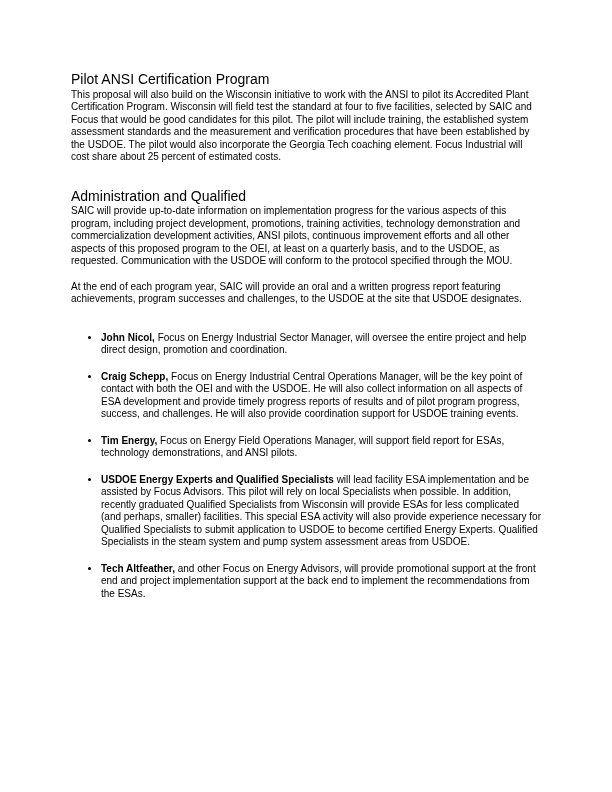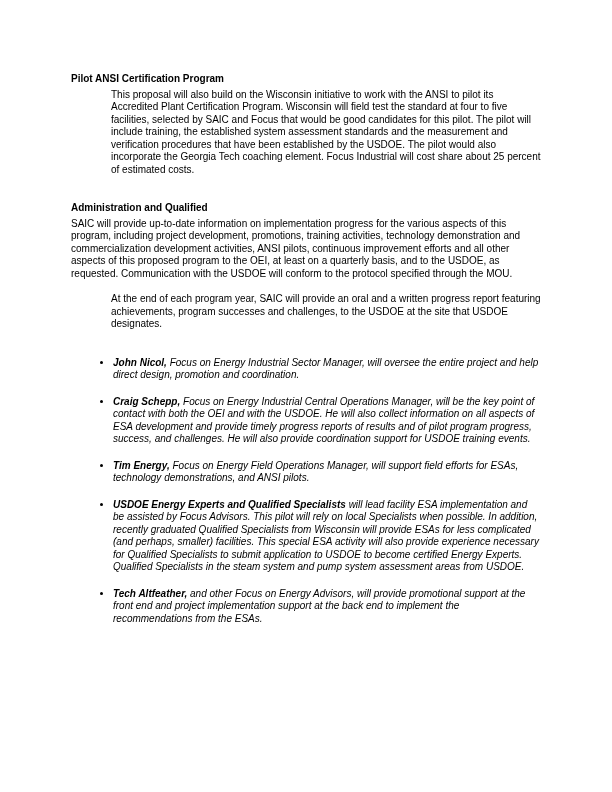--- a/index.html
+++ b/index.html
@@ -15,34 +15,34 @@
     background: #ffffff;
     padding: 73px 71px 0 71px;
     font-family: "Liberation Sans", sans-serif;
     font-size: 10px;
     line-height: 12.5px;
     color: #000000;
     overflow: hidden;
   }
   .section { margin: 0 0 26px 0; }
   h2 {
-    font-size: 10px;
+    font-size: 14px;
     line-height: 12.5px;
-    font-weight: bold;
+    font-weight: normal;
     margin: 0 0 3px 0;
   }
   h2.underline { text-decoration: underline; margin-bottom: 10px; }
   p { margin: 0 0 13px 0; }
-  p:last-child { margin-bottom: 0; margin-left: 40px; }
+  p:last-child { margin-bottom: 0; }
   ul.team-list {
     margin: 15px 0 0 0;
     padding: 0 0 0 30px;
     list-style-type: disc;
   }
-  ul.team-list li { margin: 0 0 14px 12px; font-style: italic; }
+  ul.team-list li { margin: 0 0 14px 0; }
   .b { font-weight: bold; }
 </style>
 </head>
 <body>
 
 <div class="page">
 
   <div class="section">
     <h2>Pilot ANSI Certification Program</h2>
     <p>This proposal will also build on the Wisconsin initiative to work with the ANSI to pilot its Accredited Plant Certification Program.  Wisconsin will field test the standard at four to five facilities, selected by SAIC and Focus that would be good candidates for this pilot.  The pilot will include training, the established system assessment standards and the measurement and verification procedures that have been established by the USDOE.  The pilot would also incorporate the Georgia Tech coaching element.  Focus Industrial will cost share about 25 percent of estimated costs.</p>
@@ -57,21 +57,21 @@
   <div class="section">
 
     <ul class="team-list">
       <li>
         <span class="b">John Nicol,</span><span> Focus on Energy Industrial Sector Manager, will oversee the entire project and help direct design, promotion and coordination.</span>
       </li>
       <li>
         <span class="b">Craig Schepp,</span><span> Focus on Energy Industrial Central Operations Manager, will be the key point of contact with both the OEI and with the USDOE. He will also collect information on all aspects of ESA development and provide timely progress reports of results and of pilot program progress, success, and challenges.  He will also provide coordination support for USDOE training events.</span>
       </li>
       <li>
-        <span class="b">Tim Energy,</span><span> Focus on Energy Field Operations Manager, will support field efforts for ESAs,  technology demonstrations, and ANSI pilots.</span>
+        <span class="b">Tim Energy,</span><span> Focus on Energy Field Operations Manager, will support field report for ESAs,  technology demonstrations, and ANSI pilots.</span>
       </li>
       <li>
         <span class="b">USDOE Energy Experts and Qualified Specialists</span><span> will lead facility ESA implementation and be assisted by Focus Advisors.  This pilot will rely on local Specialists when possible. In addition, recently graduated Qualified Specialists from Wisconsin will provide ESAs for less complicated (and perhaps, smaller) facilities.  This special ESA activity will also provide experience necessary for Qualified Specialists to submit application to USDOE to become certified Energy Experts. Qualified Specialists in the steam system and pump system assessment areas from USDOE.</span>
       </li>
       <li>
         <span class="b">Tech Altfeather,</span><span> and other Focus on Energy Advisors, will provide promotional support at the front end and project implementation support at the back end to implement the recommendations from the ESAs.</span>
       </li>
     </ul>
   </div>
 

